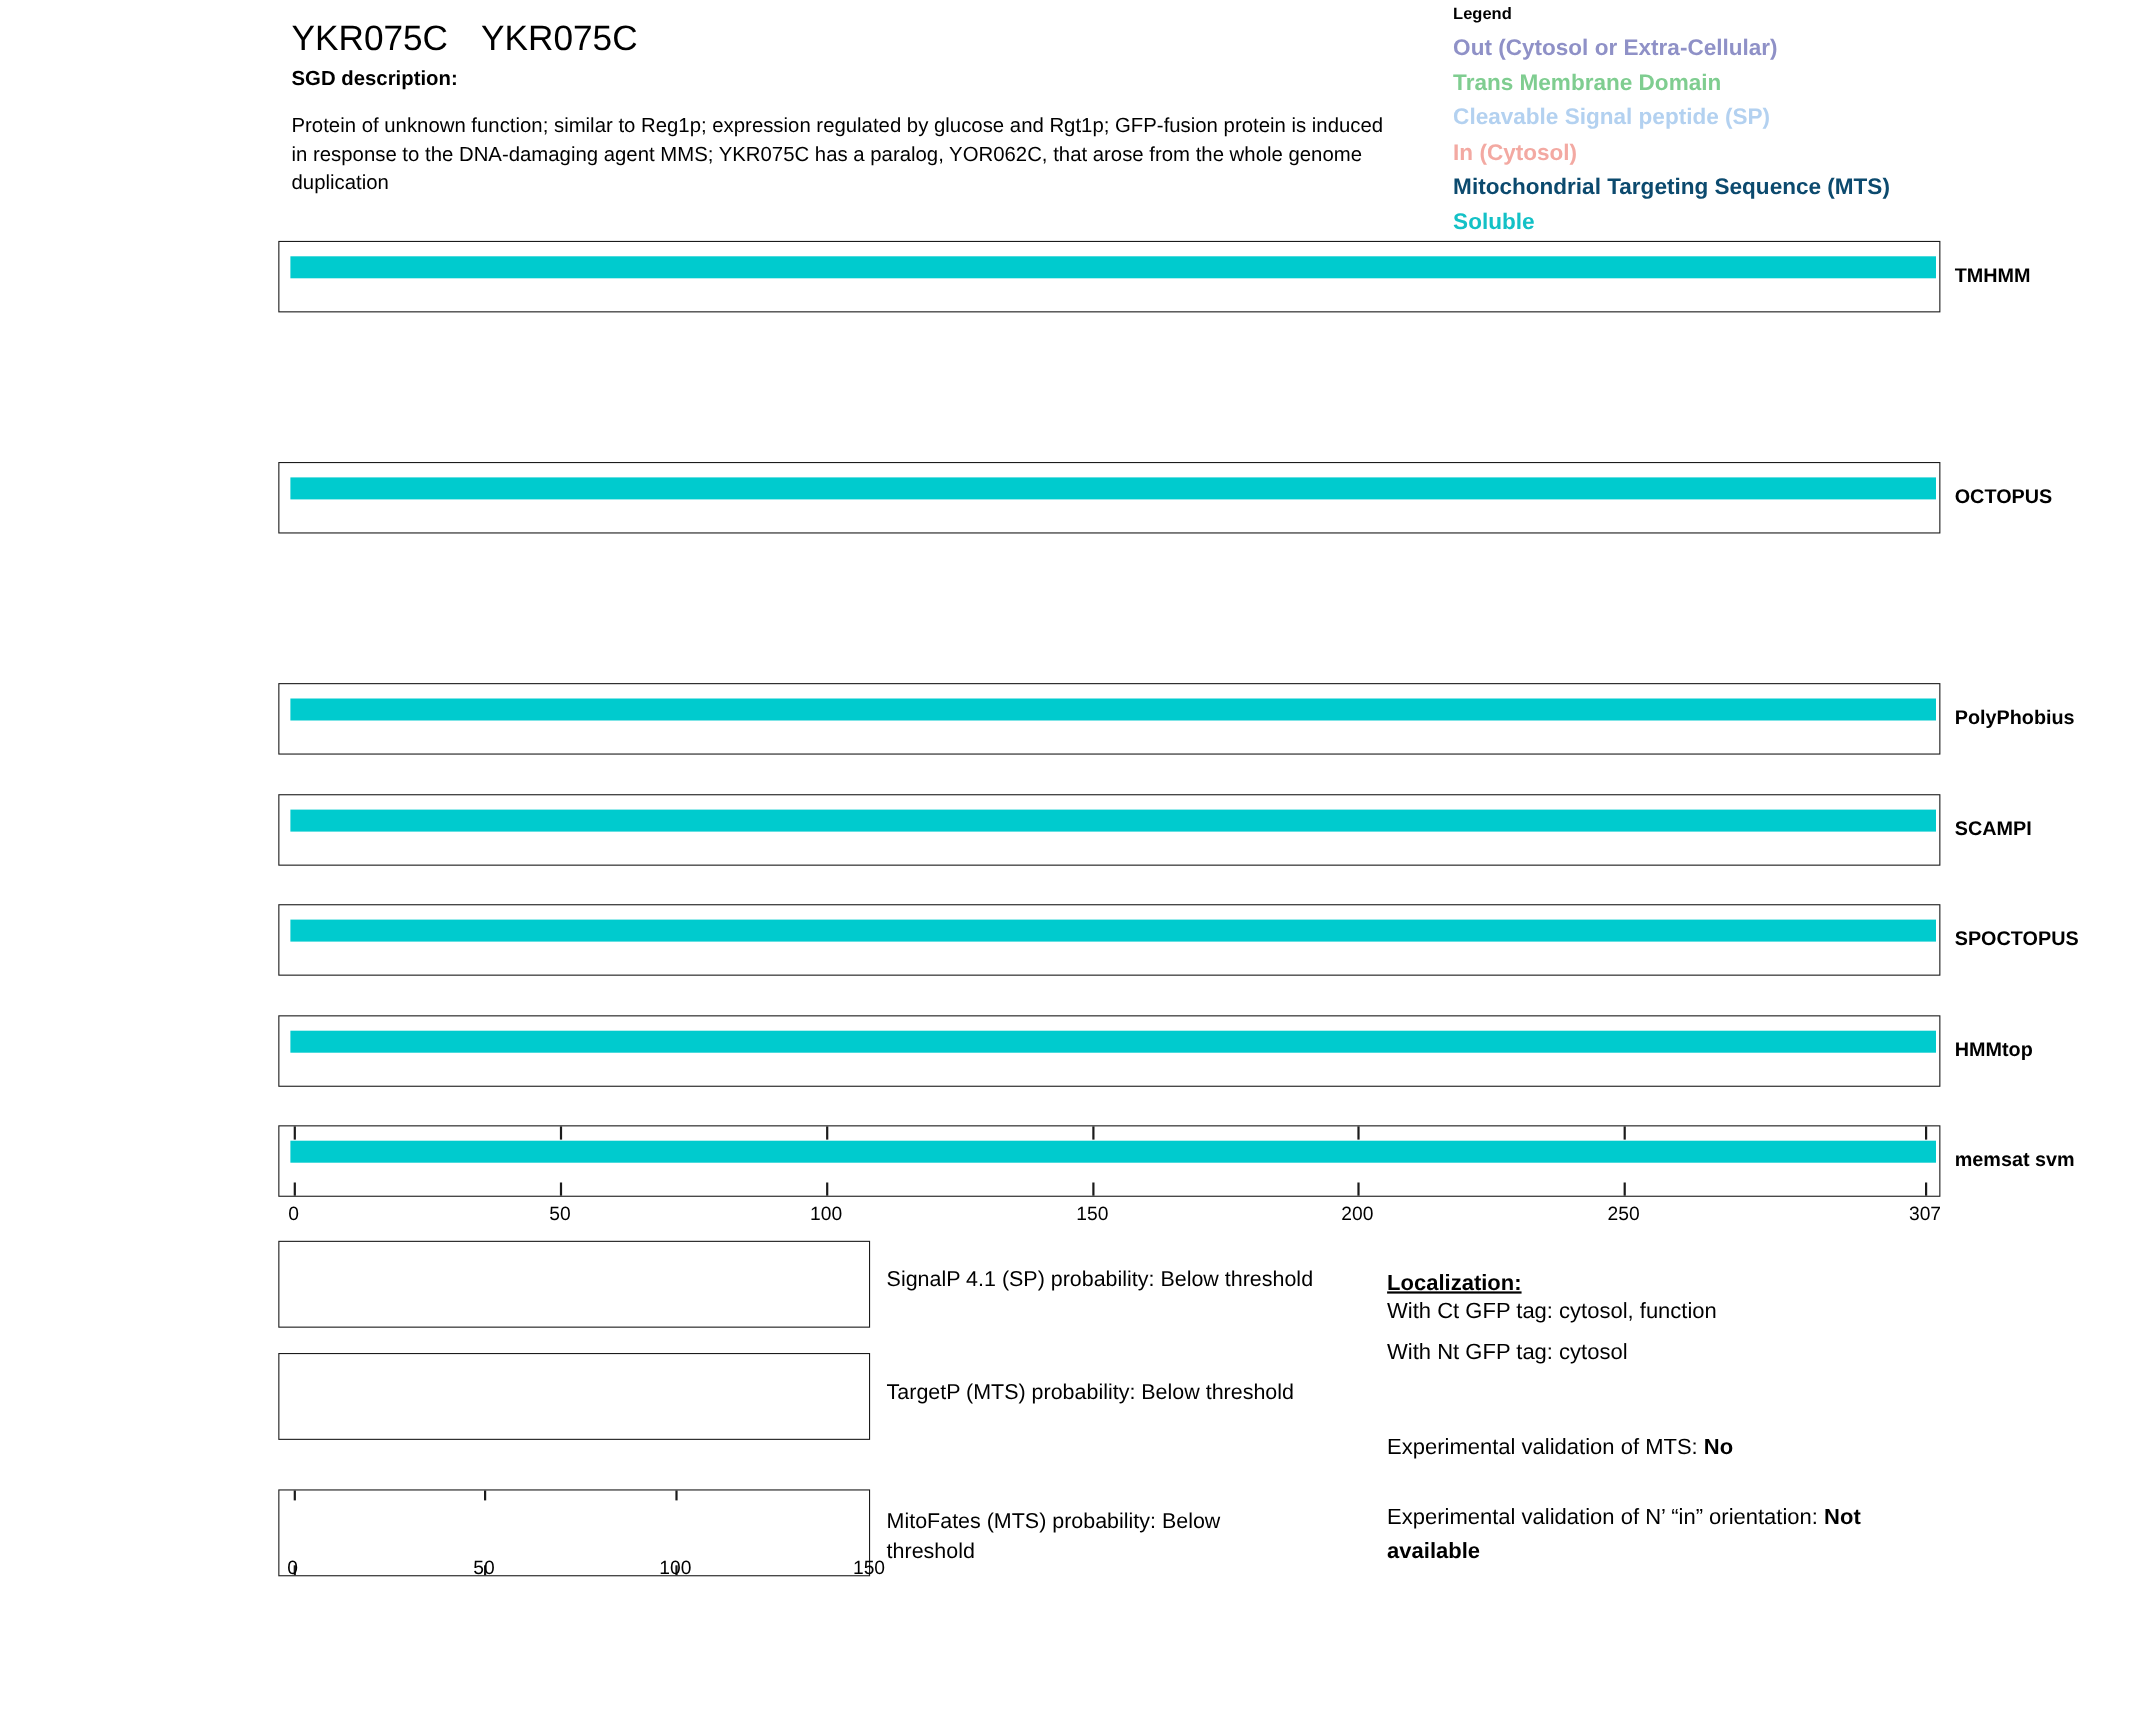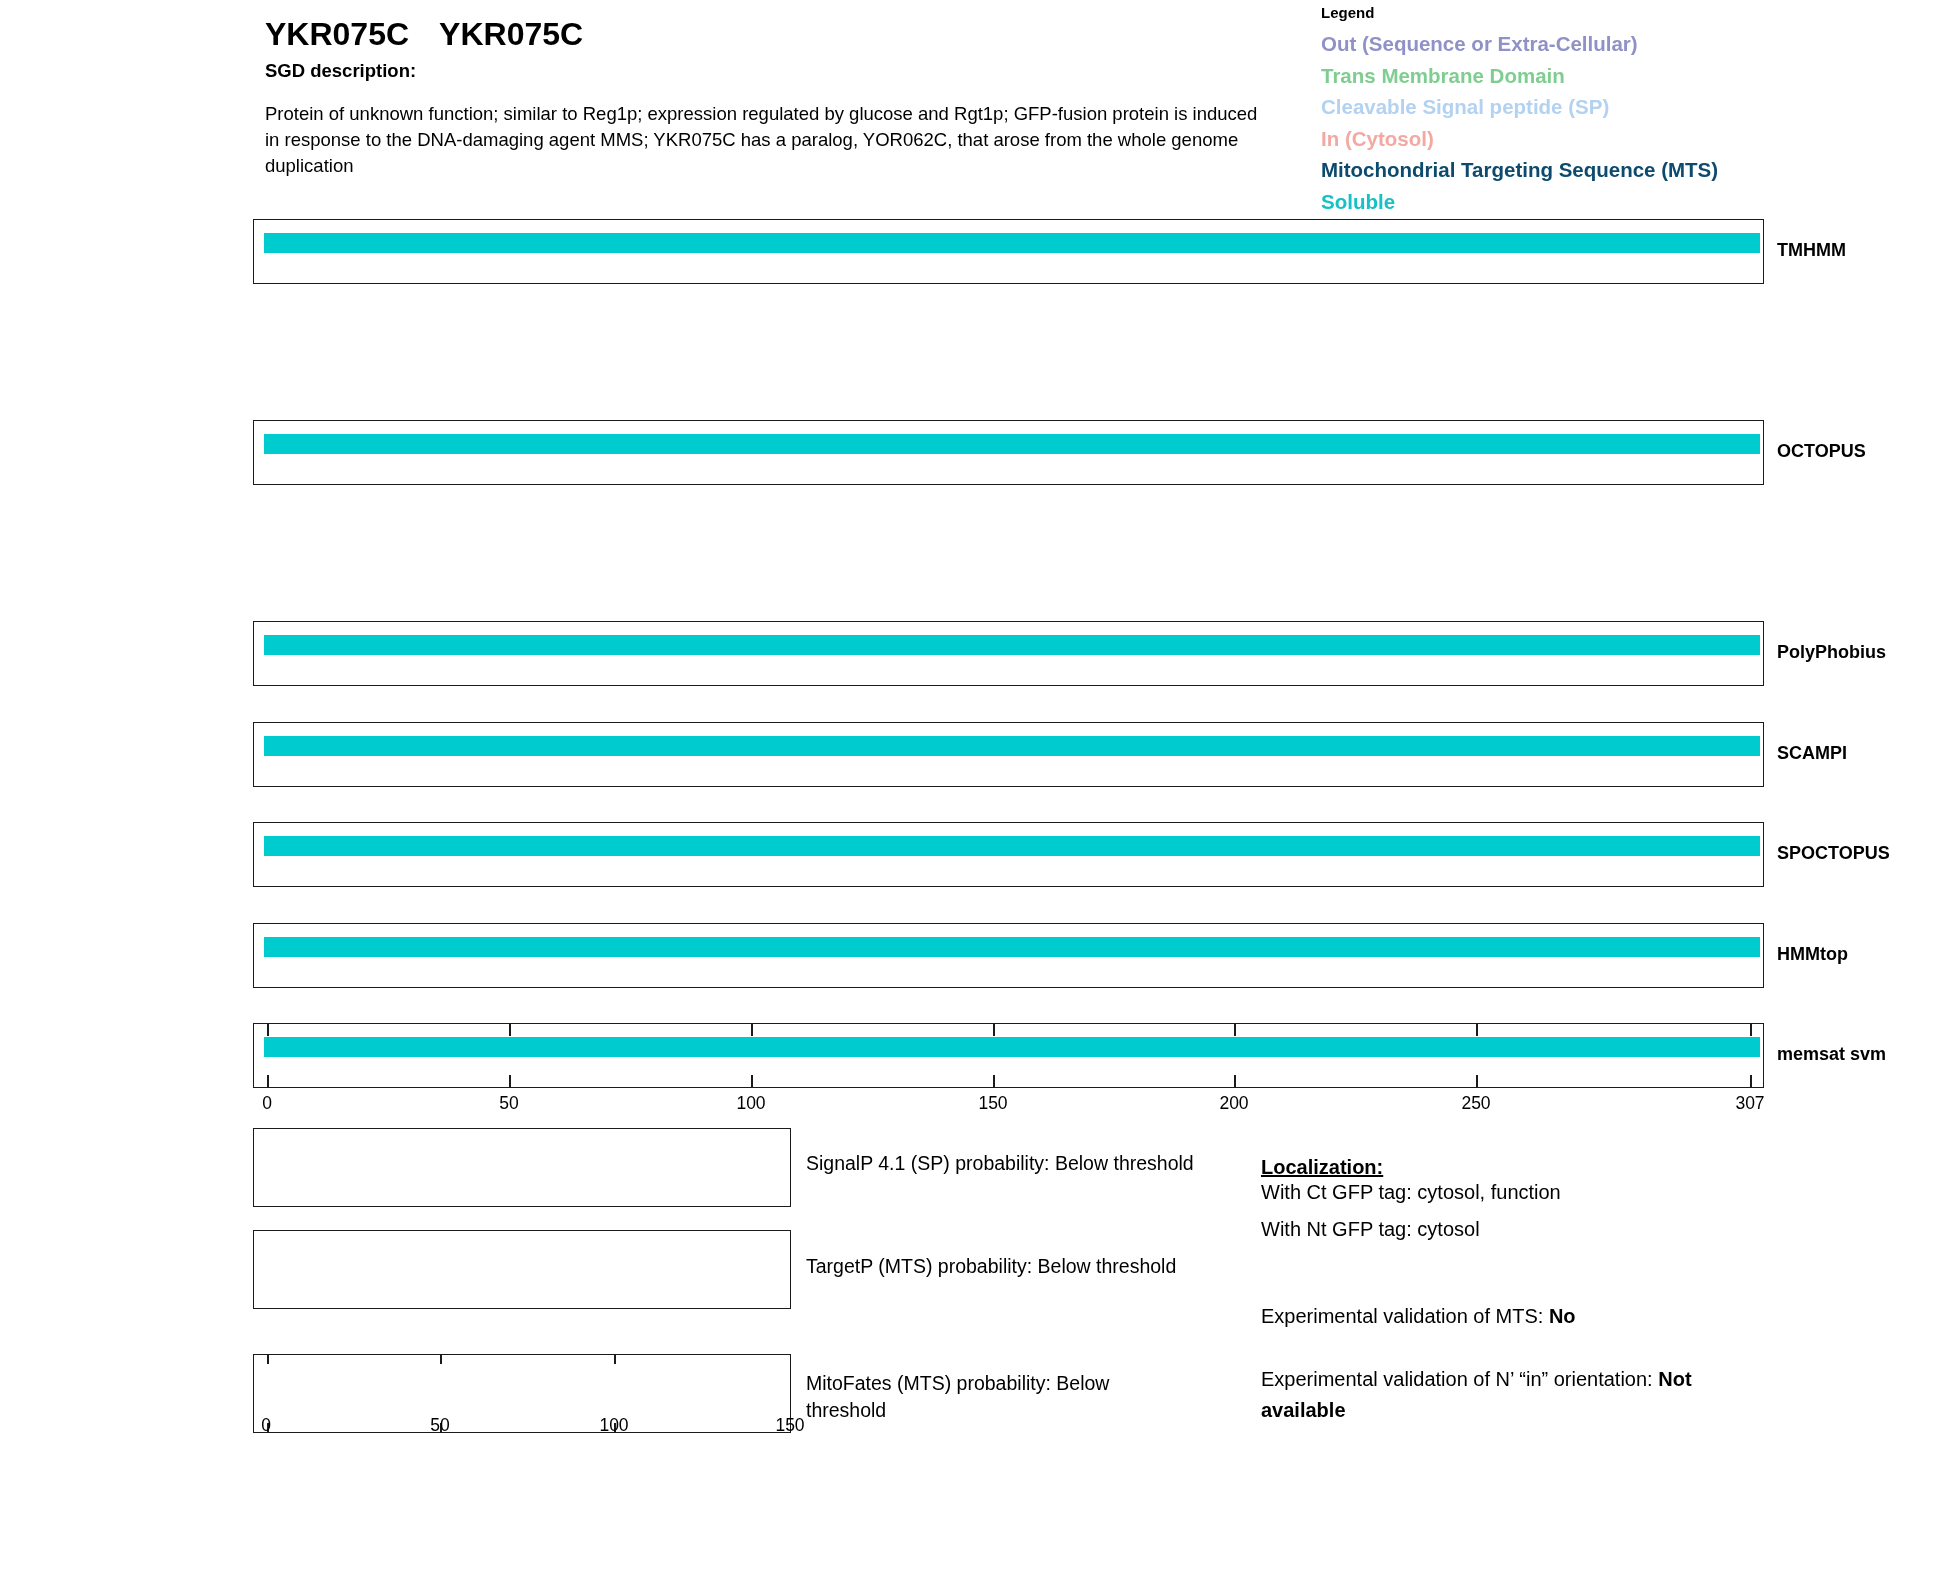--- a/index.html
+++ b/index.html
@@ -3,21 +3,21 @@
 <meta charset="utf-8">
 <style>
   html,body { margin:0; padding:0; background:#fff; }
   .page {
     position:relative; width:1950px; height:1573px; overflow:hidden;
     background:#fff; color:#000;
     font-family:"Liberation Sans", sans-serif;
   }
 
   
-  .title { position:absolute; left:265px; top:16px; margin:0; font-size:32px; font-weight:bold; display:flex; gap:30px; }
+  .title { position:absolute; left:265px; top:16px; margin:0; font-size:32px; font-weight:normal; display:flex; gap:30px; }
   .sgd-label { position:absolute; left:265px; top:60px; font-size:18.5px; font-weight:bold; }
   .sgd-desc  { position:absolute; left:265px; top:82px; width:1005px; font-size:18.5px; line-height:26px; font-weight:400; }
 
   
   .legend { position:absolute; left:1321px; top:4px; }
   .legend-title { font-size:15px; font-weight:bold; margin-bottom:7px; }
   .legend-item  { font-size:20.5px; font-weight:bold; line-height:31.5px; white-space:nowrap; }
 
   
   .track { position:absolute; left:253px; width:1697px; height:65px; top:calc(219px + var(--i) * 100.5px); }
@@ -55,21 +55,21 @@
 
   <h1 class="title">
     <span>YKR075C</span>
     <span>YKR075C</span>
   </h1>
   <div class="sgd-label">SGD description:</div>
   <p class="sgd-desc">Protein of unknown function; similar to Reg1p; expression regulated by glucose and Rgt1p; GFP-fusion protein is induced in response to the DNA-damaging agent MMS; YKR075C has a paralog, YOR062C, that arose from the whole genome duplication</p>
 
   <div class="legend">
     <div class="legend-title">Legend</div>
-    <div class="legend-item" style="color: rgb(143, 145, 199);">Out (Sequence or Extra-Cellular)</div>
+    <div class="legend-item" style="color: rgb(143, 145, 199);">Out (Cytosol or Extra-Cellular)</div>
     <div class="legend-item" style="color: rgb(127, 205, 144);">Trans Membrane Domain</div>
     <div class="legend-item" style="color: rgb(179, 209, 240);">Cleavable Signal peptide (SP)</div>
     <div class="legend-item" style="color: rgb(243, 169, 162);">In (Cytosol)</div>
     <div class="legend-item" style="color: #0c4a6e;">Mitochondrial Targeting Sequence (MTS)</div>
     <div class="legend-item" style="color: rgb(19, 193, 198);">Soluble</div>
   </div>
 
   <div class="track" style="--i:0">
     <div class="tbox">
         <div class="tbar" style="background: rgb(0, 203, 206);"></div>

